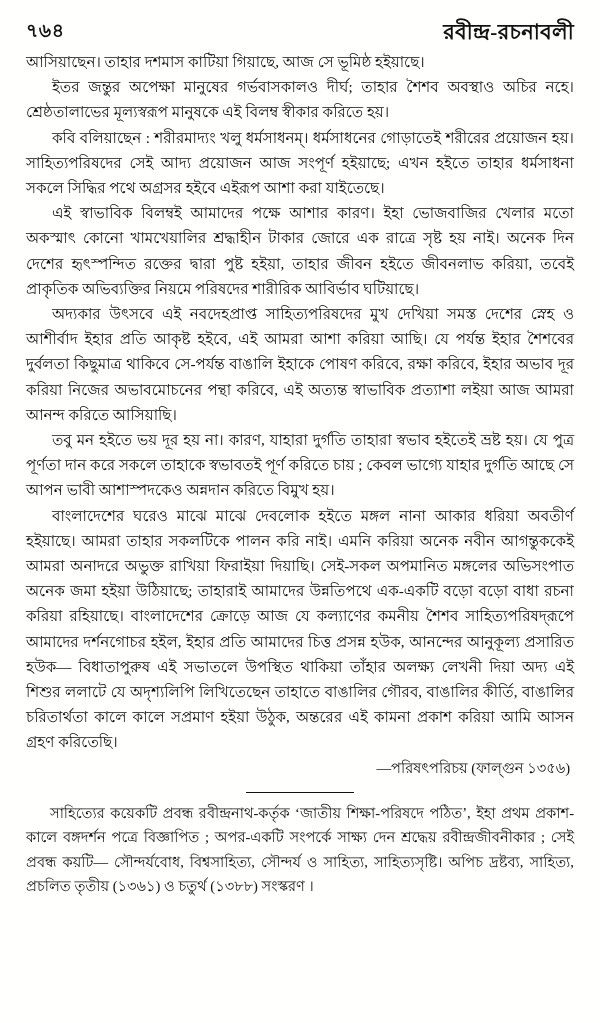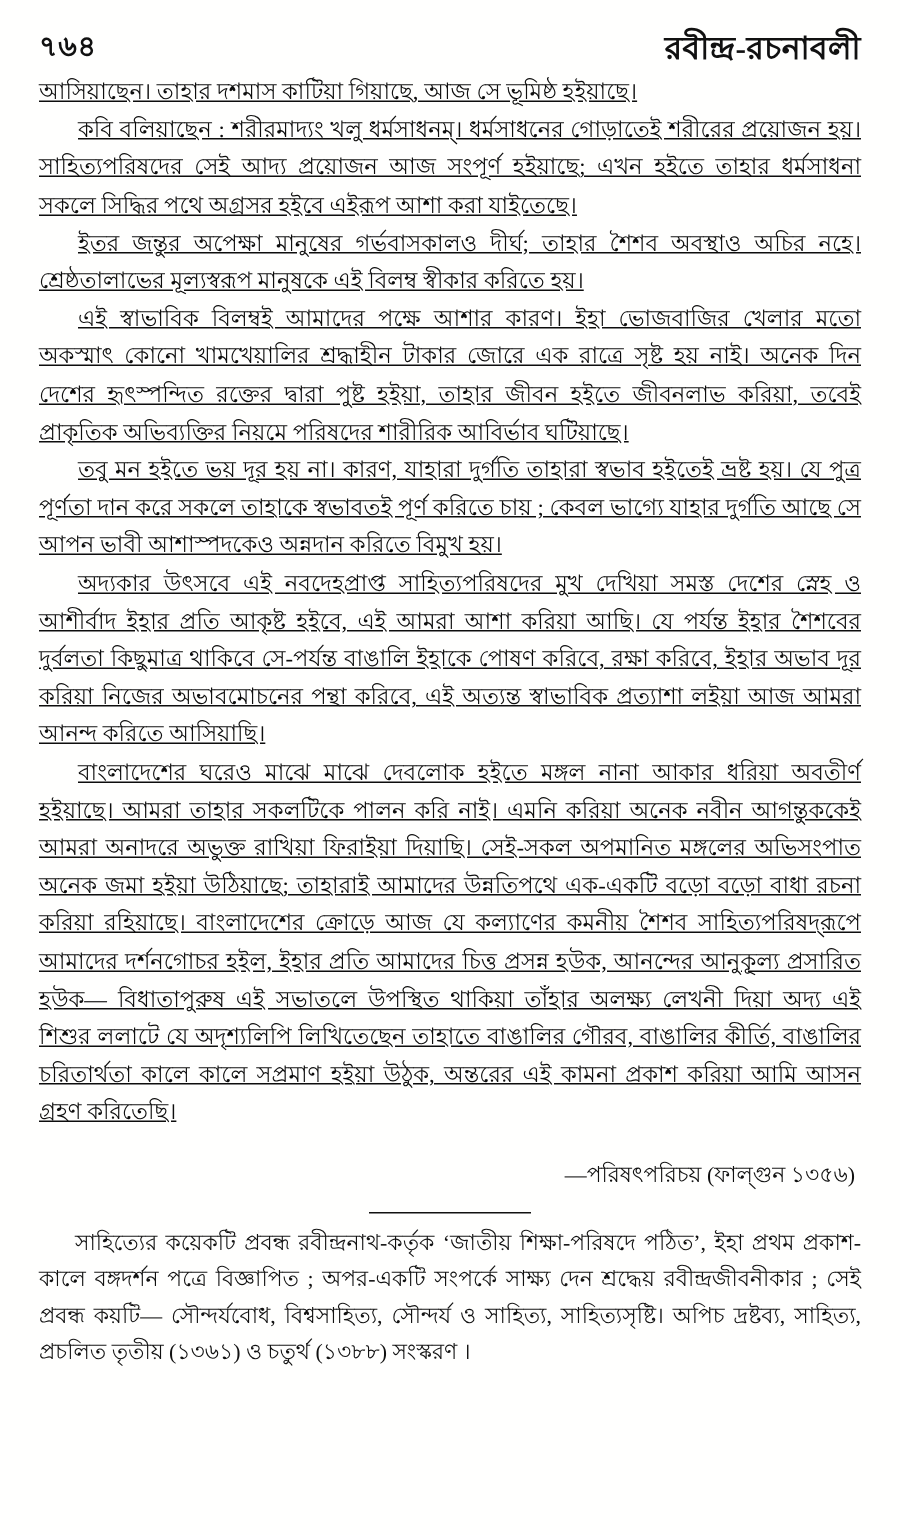--- a/index.html
+++ b/index.html
@@ -49,27 +49,26 @@
   .body-text {
     font-size: 15.1px;
     line-height: 25.2px;
     text-align: justify;
     text-justify: inter-word;
     color: #0d0d0d;
   }
   .body-text p {
     margin: 0;
     text-indent: 26px;
-    text-decoration: underline;
   }
   .body-text p.no-indent {
     text-indent: 0;
   }
   .attribution {
-    margin-top: 16px;
+    margin-top: 0;
     text-align: right;
     font-size: 14.6px;
     line-height: 24px;
     padding-right: 4px;
   }
   .rule {
     width: 108px;
     height: 1.4px;
     background: #111;
     margin: 12px auto 8px auto;
@@ -89,25 +88,25 @@
 
 <div class="page">
 
   <div class="header">
     <div class="page-number">৭৬৪</div>
     <div class="header-title">রবীন্দ্র-রচনাবলী</div>
   </div>
 
   <div class="body-text">
     <p class="no-indent">আসিয়াছেন। তাহার দশমাস কাটিয়া গিয়াছে, আজ সে ভূমিষ্ঠ হইয়াছে।</p>
+    <p>ইতর জন্তুর অপেক্ষা মানুষের গর্ভবাসকালও দীর্ঘ; তাহার শৈশব অবস্থাও অচির নহে। শ্রেষ্ঠতালাভের মূল্যস্বরূপ মানুষকে এই বিলম্ব স্বীকার করিতে হয়।</p>
     <p>কবি বলিয়াছেন : শরীরমাদ্যং খলু ধর্মসাধনম্‌। ধর্মসাধনের গোড়াতেই শরীরের প্রয়োজন হয়। সাহিত্যপরিষদের সেই আদ্য প্রয়োজন আজ সংপূর্ণ হইয়াছে; এখন হইতে তাহার ধর্মসাধনা সকলে সিদ্ধির পথে অগ্রসর হইবে এইরূপ আশা করা যাইতেছে।</p>
-    <p>ইতর জন্তুর অপেক্ষা মানুষের গর্ভবাসকালও দীর্ঘ; তাহার শৈশব অবস্থাও অচির নহে। শ্রেষ্ঠতালাভের মূল্যস্বরূপ মানুষকে এই বিলম্ব স্বীকার করিতে হয়।</p>
     <p>এই স্বাভাবিক বিলম্বই আমাদের পক্ষে আশার কারণ। ইহা ভোজবাজির খেলার মতো অকস্মাৎ কোনো খামখেয়ালির শ্রদ্ধাহীন টাকার জোরে এক রাত্রে সৃষ্ট হয় নাই। অনেক দিন দেশের হৃৎস্পন্দিত রক্তের দ্বারা পুষ্ট হইয়া, তাহার জীবন হইতে জীবনলাভ করিয়া, তবেই প্রাকৃতিক অভিব্যক্তির নিয়মে পরিষদের শারীরিক আবির্ভাব ঘটিয়াছে।</p>
+    <p>অদ্যকার উৎসবে এই নবদেহপ্রাপ্ত সাহিত্যপরিষদের মুখ দেখিয়া সমস্ত দেশের স্নেহ ও আশীর্বাদ ইহার প্রতি আকৃষ্ট হইবে, এই আমরা আশা করিয়া আছি। যে পর্যন্ত ইহার শৈশবের দুর্বলতা কিছুমাত্র থাকিবে সে-পর্যন্ত বাঙালি ইহাকে পোষণ করিবে, রক্ষা করিবে, ইহার অভাব দূর করিয়া নিজের অভাবমোচনের পন্থা করিবে, এই অত্যন্ত স্বাভাবিক প্রত্যাশা লইয়া আজ আমরা আনন্দ করিতে আসিয়াছি।</p>
     <p>তবু মন হইতে ভয় দূর হয় না। কারণ, যাহারা দুর্গতি তাহারা স্বভাব হইতেই ভ্রষ্ট হয়। যে পুত্র পূর্ণতা দান করে সকলে তাহাকে স্বভাবতই পূর্ণ করিতে চায় ; কেবল ভাগ্যে যাহার দুর্গতি আছে সে আপন ভাবী আশাস্পদকেও অন্নদান করিতে বিমুখ হয়।</p>
-    <p>অদ্যকার উৎসবে এই নবদেহপ্রাপ্ত সাহিত্যপরিষদের মুখ দেখিয়া সমস্ত দেশের স্নেহ ও আশীর্বাদ ইহার প্রতি আকৃষ্ট হইবে, এই আমরা আশা করিয়া আছি। যে পর্যন্ত ইহার শৈশবের দুর্বলতা কিছুমাত্র থাকিবে সে-পর্যন্ত বাঙালি ইহাকে পোষণ করিবে, রক্ষা করিবে, ইহার অভাব দূর করিয়া নিজের অভাবমোচনের পন্থা করিবে, এই অত্যন্ত স্বাভাবিক প্রত্যাশা লইয়া আজ আমরা আনন্দ করিতে আসিয়াছি।</p>
     <p>বাংলাদেশের ঘরেও মাঝে মাঝে দেবলোক হইতে মঙ্গল নানা আকার ধরিয়া অবতীর্ণ হইয়াছে। আমরা তাহার সকলটিকে পালন করি নাই। এমনি করিয়া অনেক নবীন আগন্তুককেই আমরা অনাদরে অভুক্ত রাখিয়া ফিরাইয়া দিয়াছি। সেই-সকল অপমানিত মঙ্গলের অভিসংপাত অনেক জমা হইয়া উঠিয়াছে; তাহারাই আমাদের উন্নতিপথে এক-একটি বড়ো বড়ো বাধা রচনা করিয়া রহিয়াছে। বাংলাদেশের ক্রোড়ে আজ যে কল্যাণের কমনীয় শৈশব সাহিত্যপরিষদ্‌রূপে আমাদের দর্শনগোচর হইল, ইহার প্রতি আমাদের চিত্ত প্রসন্ন হউক, আনন্দের আনুকূল্য প্রসারিত হউক— বিধাতাপুরুষ এই সভাতলে উপস্থিত থাকিয়া তাঁহার অলক্ষ্য লেখনী দিয়া অদ্য এই শিশুর ললাটে যে অদৃশ্যলিপি লিখিতেছেন তাহাতে বাঙালির গৌরব, বাঙালির কীর্তি, বাঙালির চরিতার্থতা কালে কালে সপ্রমাণ হইয়া উঠুক, অন্তরের এই কামনা প্রকাশ করিয়া আমি আসন গ্রহণ করিতেছি।</p>
   </div>
 
   <div class="attribution">—পরিষৎপরিচয় (ফাল্গুন ১৩৫৬)</div>
 
   <div class="rule"></div>
 
   <div class="footnote">
     <p>সাহিত্যের কয়েকটি প্রবন্ধ রবীন্দ্রনাথ-কর্তৃক ‘জাতীয় শিক্ষা-পরিষদে পঠিত’, ইহা প্রথম প্রকাশ-কালে বঙ্গদর্শন পত্রে বিজ্ঞাপিত ; অপর-একটি সংপর্কে সাক্ষ্য দেন শ্রদ্ধেয় রবীন্দ্রজীবনীকার ; সেই প্রবন্ধ কয়টি— সৌন্দর্যবোধ, বিশ্বসাহিত্য, সৌন্দর্য ও সাহিত্য, সাহিত্যসৃষ্টি। অপিচ দ্রষ্টব্য, সাহিত্য, প্রচলিত তৃতীয় (১৩৬১) ও চতুর্থ (১৩৮৮) সংস্করণ ।</p>
   </div>

